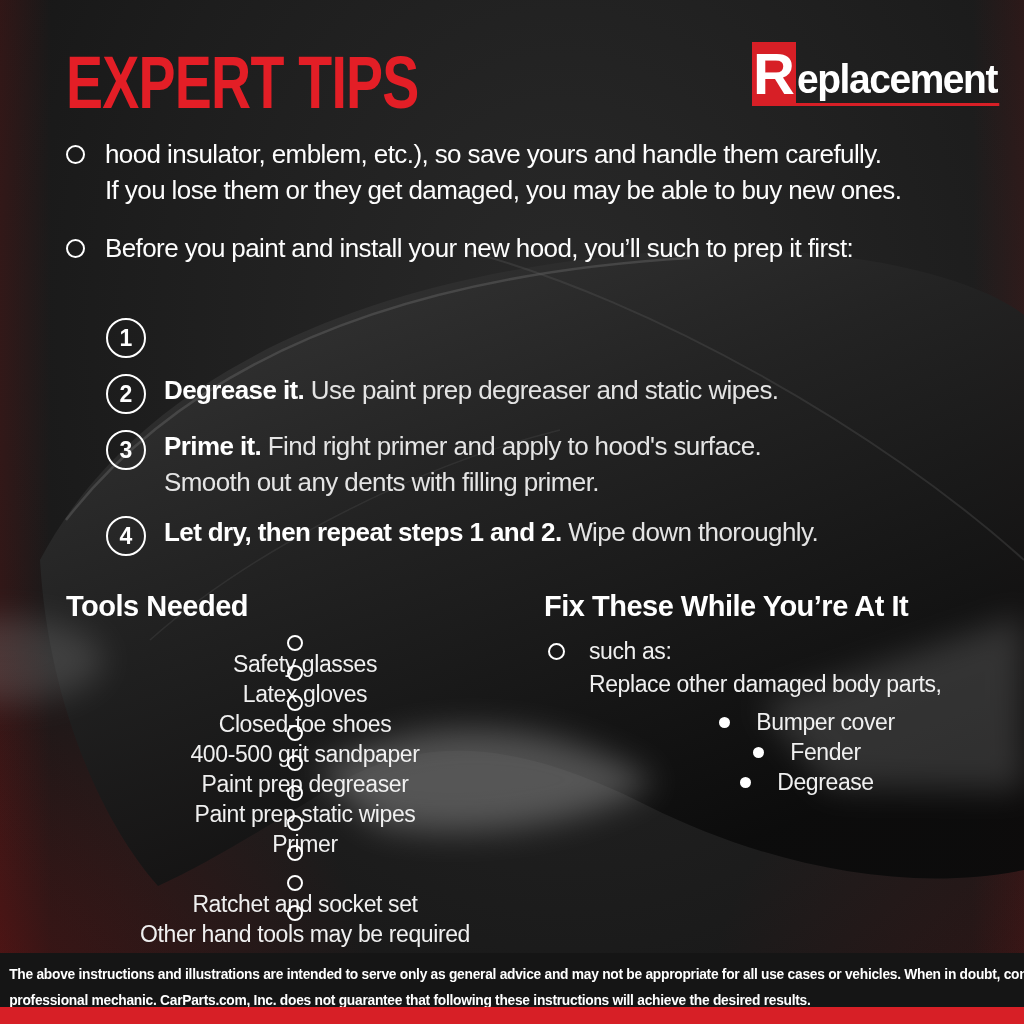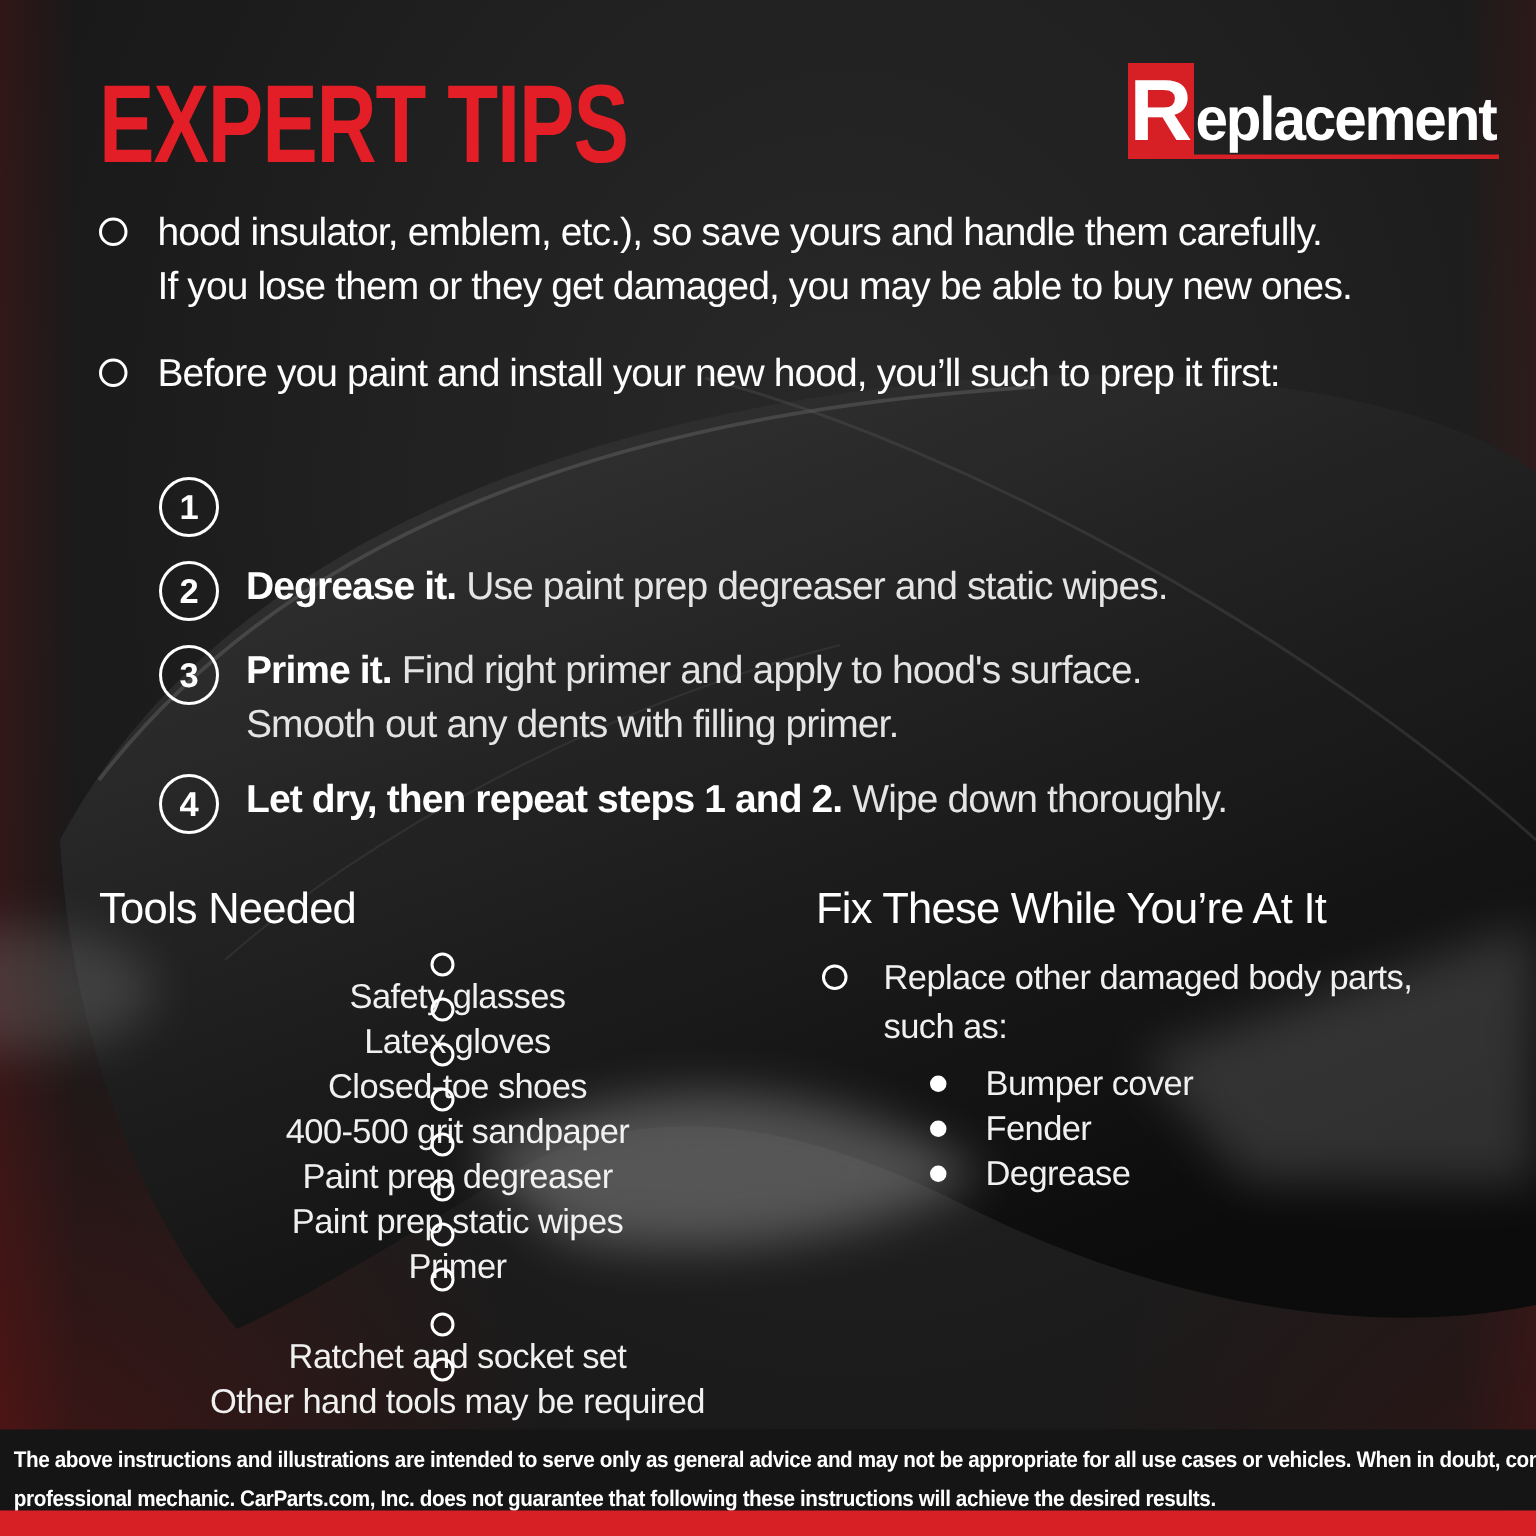--- a/index.html
+++ b/index.html
@@ -53,36 +53,36 @@
     font-size:23px;font-weight:700;color:#fff;margin:2px 18px 0 0;
   }
   .step-text{font-size:26px;letter-spacing:-0.6px;line-height:36px;color:#e4e4e4;}
   .step-text b{color:#fff;font-weight:700;}
   .step-text i{color:#e4e4e4;}
   .step-line2:empty{display:none;}
 
   
   .columns{position:absolute;left:66px;top:590px;right:30px;display:flex;}
   .col h2{
-    margin:0 0 12px 0;font-size:29px;font-weight:400;color:#fff;
+    margin:0 0 12px 0;font-size:29px;font-weight:700;color:#fff;
     letter-spacing:-0.5px;white-space:nowrap;
   }
   .col.tools{width:478px;}
   .col.fixes{flex:1;}
   ul.plain{list-style:none;margin:0;padding:0;}
   ul.plain li{display:flex;align-items:center;height:30px;font-size:23px;letter-spacing:-0.4px;color:#f0f0f0;white-space:nowrap;flex-direction:column;}
   .o-dot{
     flex:0 0 auto;width:12px;height:12px;border:2px solid #fff;border-radius:50%;
     margin:0 24px 0 4px;background:transparent;
   }
   .fixes .bullet-row{margin-bottom:6px;}
   .fixes .o-marker{width:13px;height:13px;margin:8px 24px 0 4px;}
   .fixes .lines{font-size:23px;letter-spacing:-0.4px;line-height:33px;color:#f0f0f0;}
   ul.sub{list-style:none;margin:4px 0 0 0;padding:0 0 0 76px;}
-  ul.sub li{display:flex;align-items:center;height:30px;font-size:23px;letter-spacing:-0.4px;color:#f0f0f0;white-space:nowrap;}
+  ul.sub li{display:flex;align-items:center;height:30px;font-size:23px;letter-spacing:-0.4px;color:#f0f0f0;white-space:nowrap;justify-content:center;}
   .f-dot{flex:0 0 auto;width:11px;height:11px;border-radius:50%;background:#fff;margin:0 26px 0 0;}
 
   
   .footer-band{
     position:absolute;left:0;right:0;bottom:17px;height:54px;background:#151515;
   }
   .footer-band .foot-lines{
     padding:8px 0 0 10px;font-size:15px;font-weight:700;color:#fff;
     line-height:26px;letter-spacing:-0.3px;
     transform:scaleX(0.92);transform-origin:left top;
@@ -208,22 +208,22 @@
             <span>Other hand tools may be required</span>
           </li>
       </ul>
     </div>
 
     <div class="col fixes">
       <h2>Fix These While You’re At It</h2>
       <div class="bullet-row">
         <span class="o-marker"></span>
         <div class="lines">
+          <div class="line">such as:</div>
           <div class="line">Replace other damaged body parts,</div>
-          <div class="line">such as:</div>
         </div>
       </div>
       <ul class="sub">
         <li>
             <span class="f-dot"></span>
             <span>Bumper cover</span>
           </li>
         <li>
             <span class="f-dot"></span>
             <span>Fender</span>

